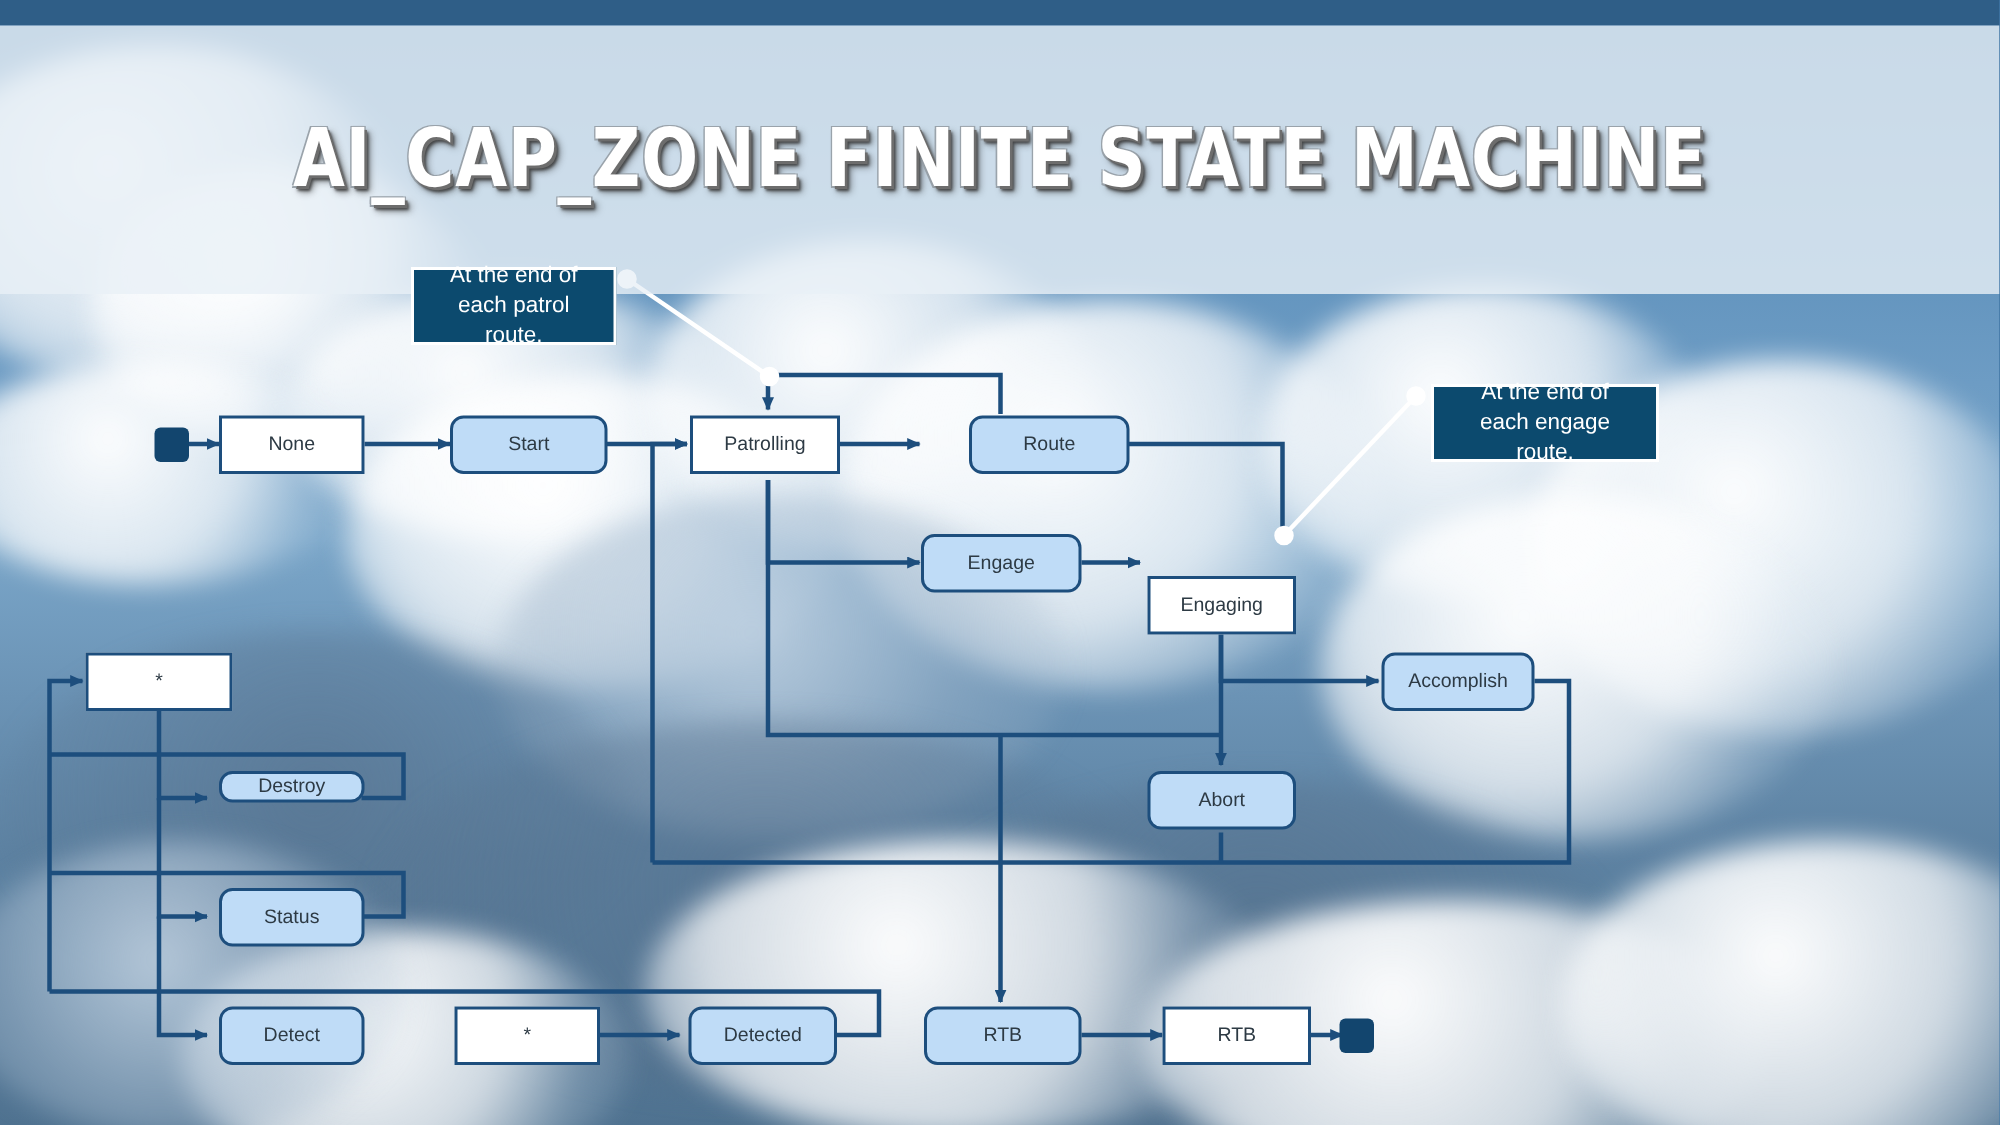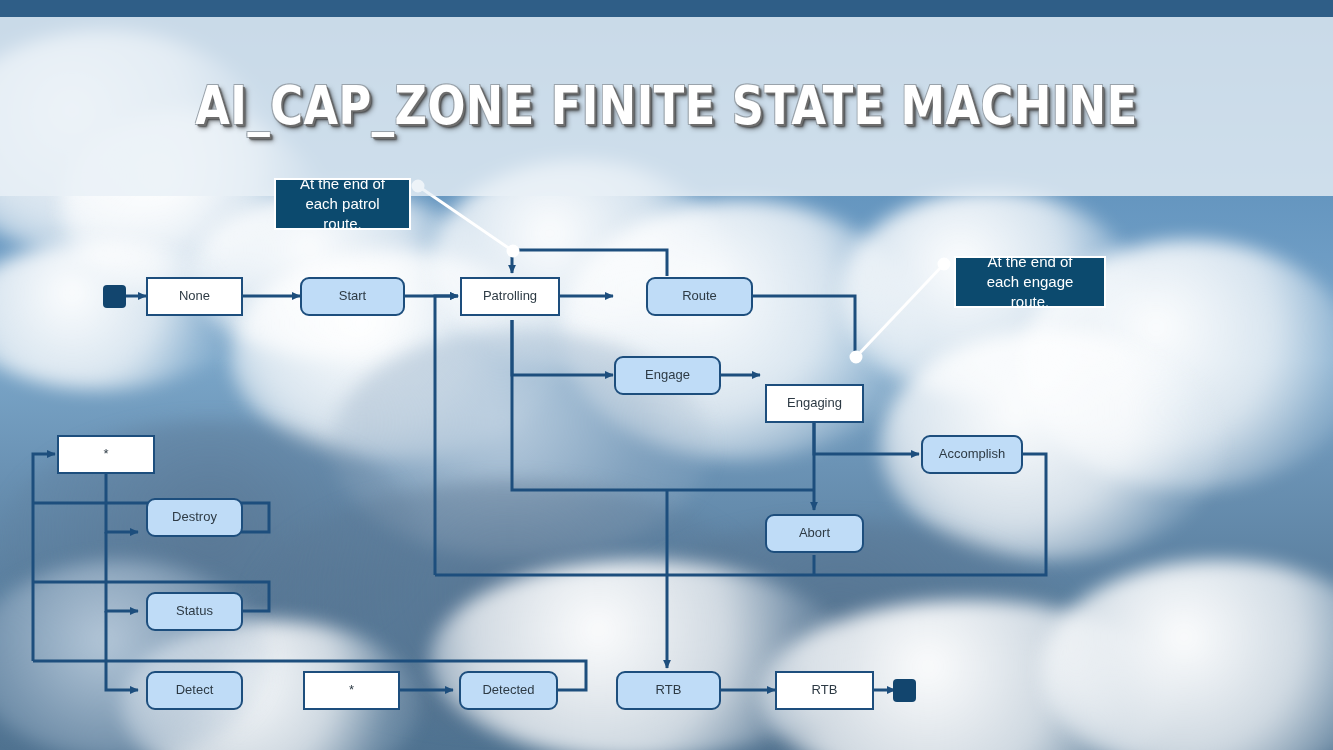--- a/index.html
+++ b/index.html
@@ -198,21 +198,21 @@
   </div>
 
   <div class="node blue" style="left:765px;top:514px;width:99px;height:39px;">
     <span>Abort</span>
   </div>
 
   <div class="node white star" style="left:57px;top:435px;width:98px;height:39px;">
     <span>*</span>
   </div>
 
-  <div class="node blue" style="left:146px;top:498px;width:97px;height:39px;align-items:center;">
+  <div class="node blue" style="left:146px;top:514px;width:97px;height:21px;align-items:center;">
     <span>Destroy</span>
   </div>
 
   <div class="node blue" style="left:146px;top:592px;width:97px;height:39px;">
     <span>Status</span>
   </div>
 
   <div class="node blue" style="left:146px;top:671px;width:97px;height:39px;">
     <span>Detect</span>
   </div>

